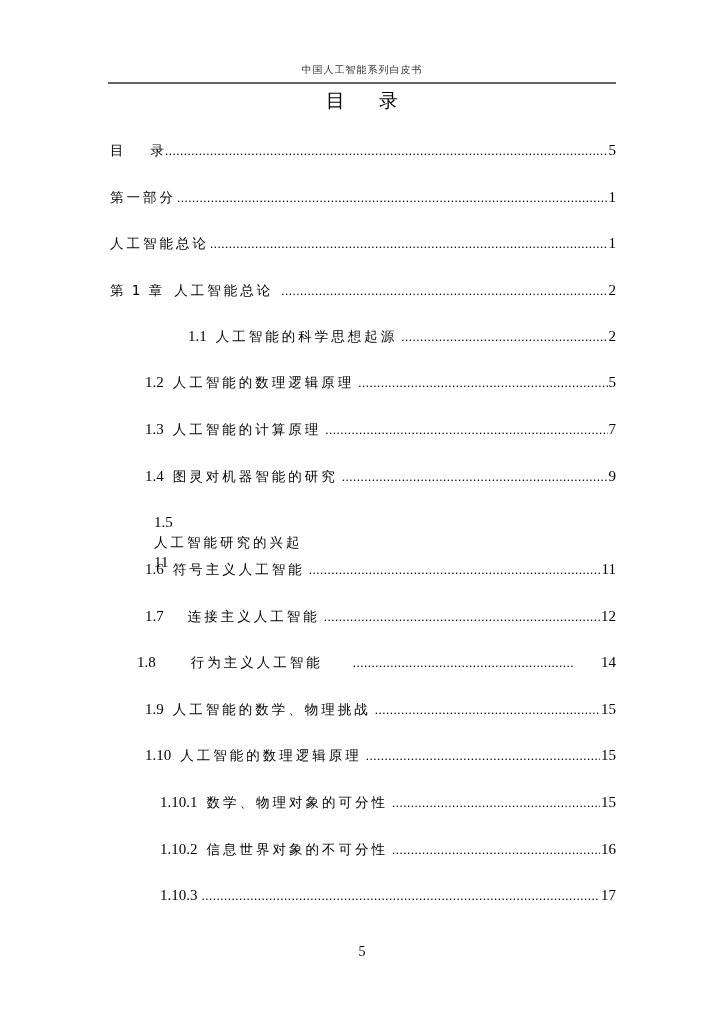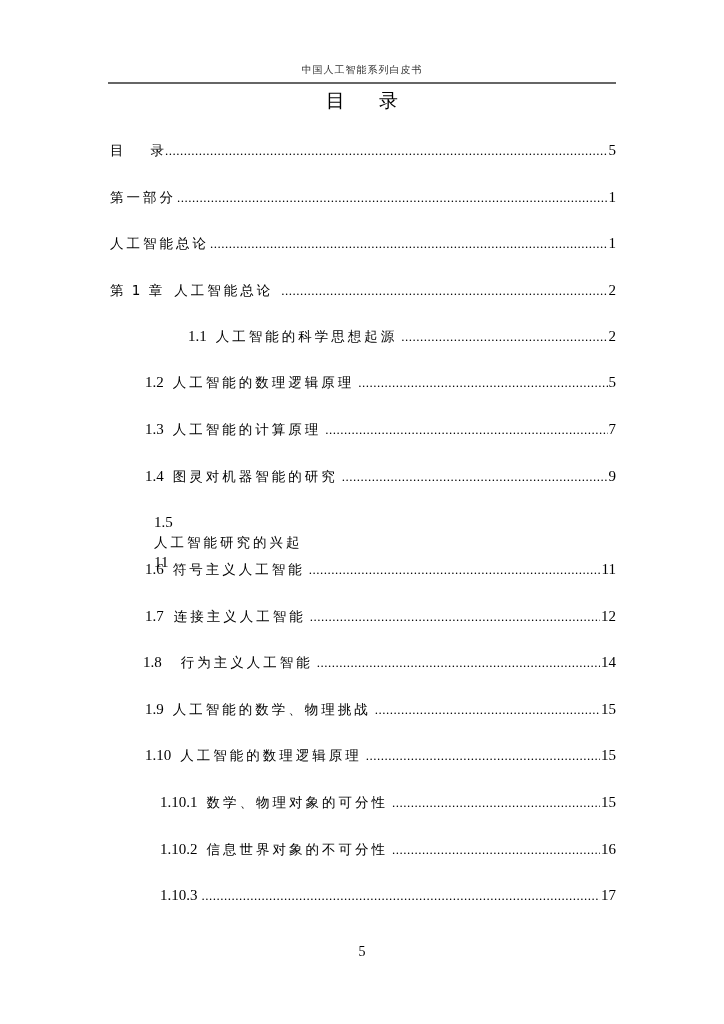--- a/index.html
+++ b/index.html
@@ -90,27 +90,27 @@
     <span class="page">11</span>
   </div>
   <div class="toc-entry" style="top:559px;left:145px;">
     <span class="num">1.6</span>
     <span class="label" style="margin-left:9px;">符号主义人工智能</span>
     <span class="leader" style="margin-left:4px;"></span>
     <span class="page">11</span>
   </div>
   <div class="toc-entry" style="top:606px;left:145px;">
     <span class="num">1.7</span>
-    <span class="label" style="margin-left:10px;text-align:center;">连接主义人工智能</span>
+    <span class="label" style="margin-left:24px;text-align:center;">连接主义人工智能</span>
     <span class="leader" style="margin-left:4px;"></span>
     <span class="page">12</span>
   </div>
-  <div class="toc-entry" style="top:652px;left:143px;">
+  <div class="toc-entry" style="top:652px;left:137px;gap:26px;">
     <span class="num">1.8</span>
-    <span class="label" style="margin-left:19px;">行为主义人工智能</span>
+    <span class="label" style="margin-left:9px;">行为主义人工智能</span>
     <span class="leader" style="margin-left:4px;"></span>
     <span class="page">14</span>
   </div>
   <div class="toc-entry" style="top:699px;left:145px;">
     <span class="num">1.9</span>
     <span class="label" style="margin-left:9px;">人工智能的数学、物理挑战</span>
     <span class="leader" style="margin-left:4px;"></span>
     <span class="page">15</span>
   </div>
   <div class="toc-entry" style="top:745px;left:145px;">

